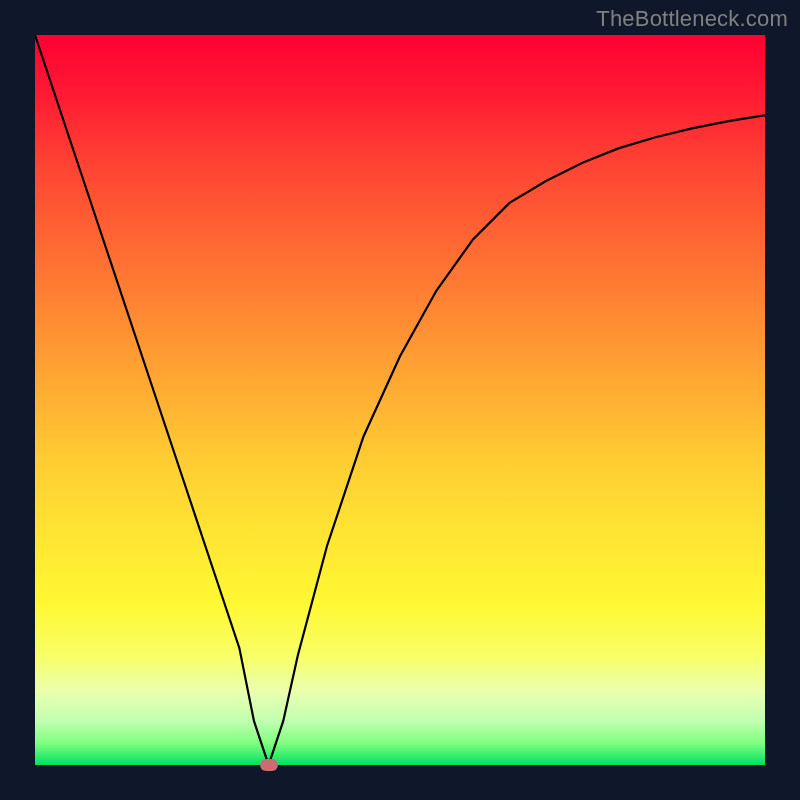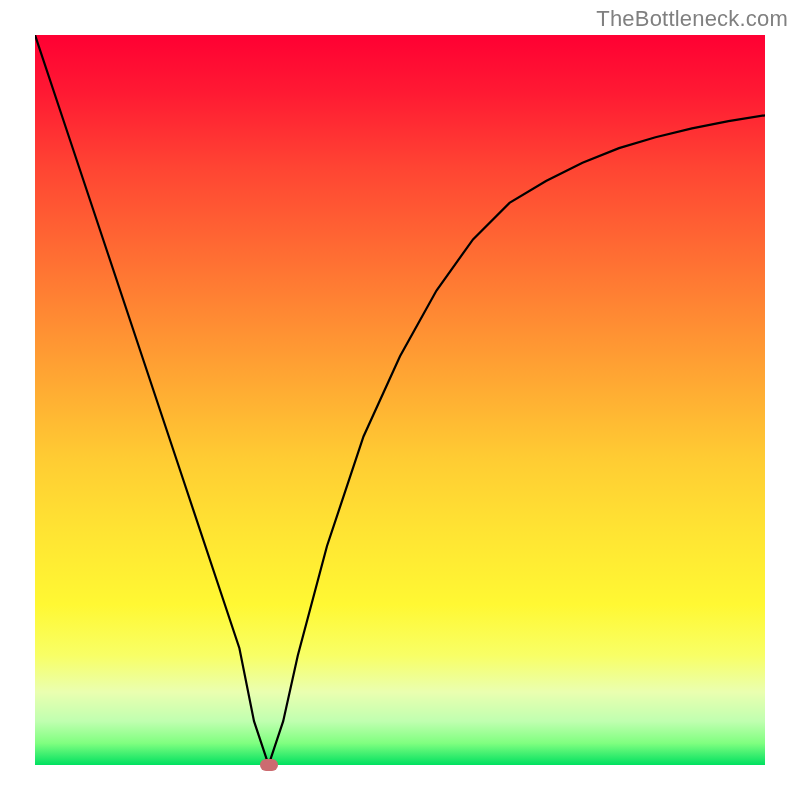--- a/index.html
+++ b/index.html
@@ -8,21 +8,21 @@
     background: #000;
     width: 800px;
     height: 800px;
     overflow: hidden;
     font-family: Arial, Helvetica, sans-serif;
   }
   .frame {
     position: relative;
     width: 800px;
     height: 800px;
-    background: #ffffff;
+    background: #0f172a;
   }
   .plot-area {
     position: absolute;
     left: 35px;
     top: 35px;
     width: 730px;
     height: 730px;
   }
   .gradient-bg {
     position: absolute;

